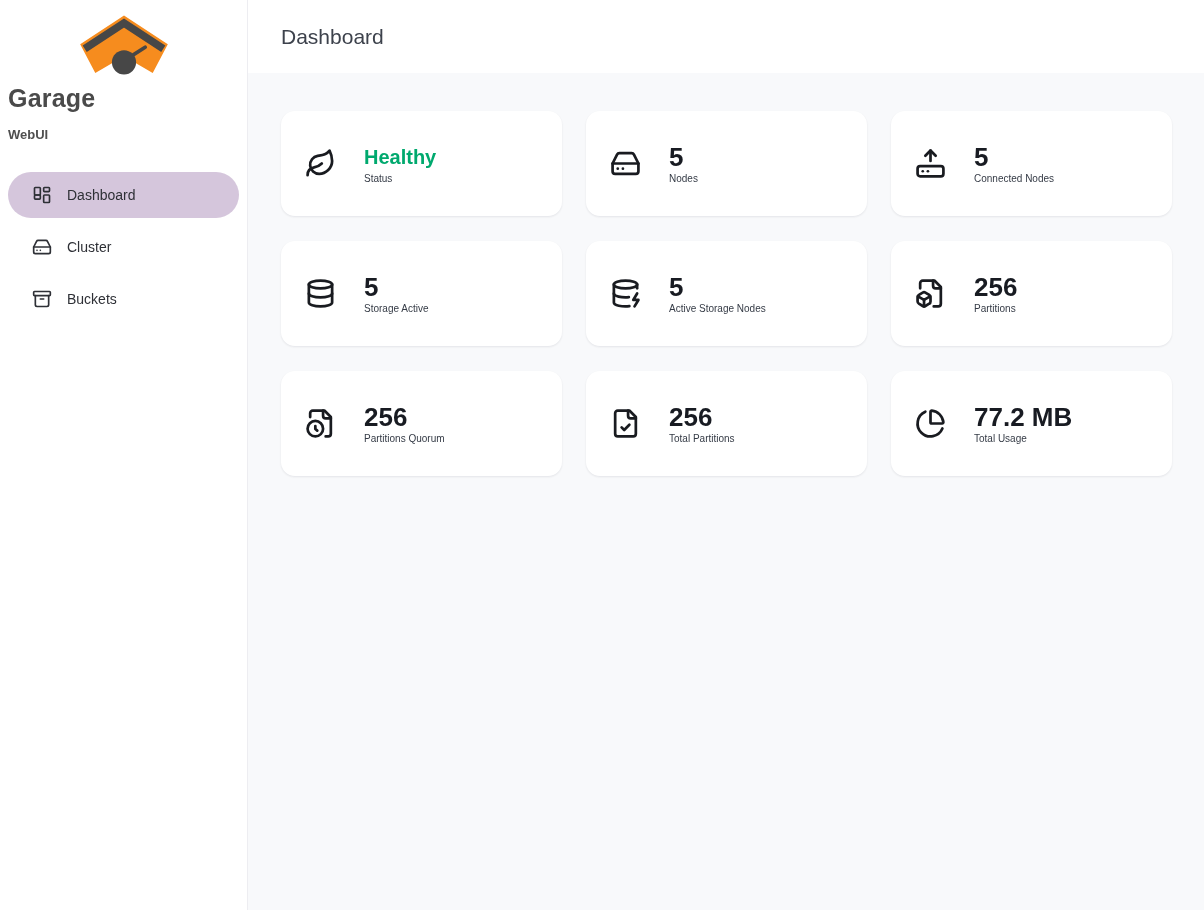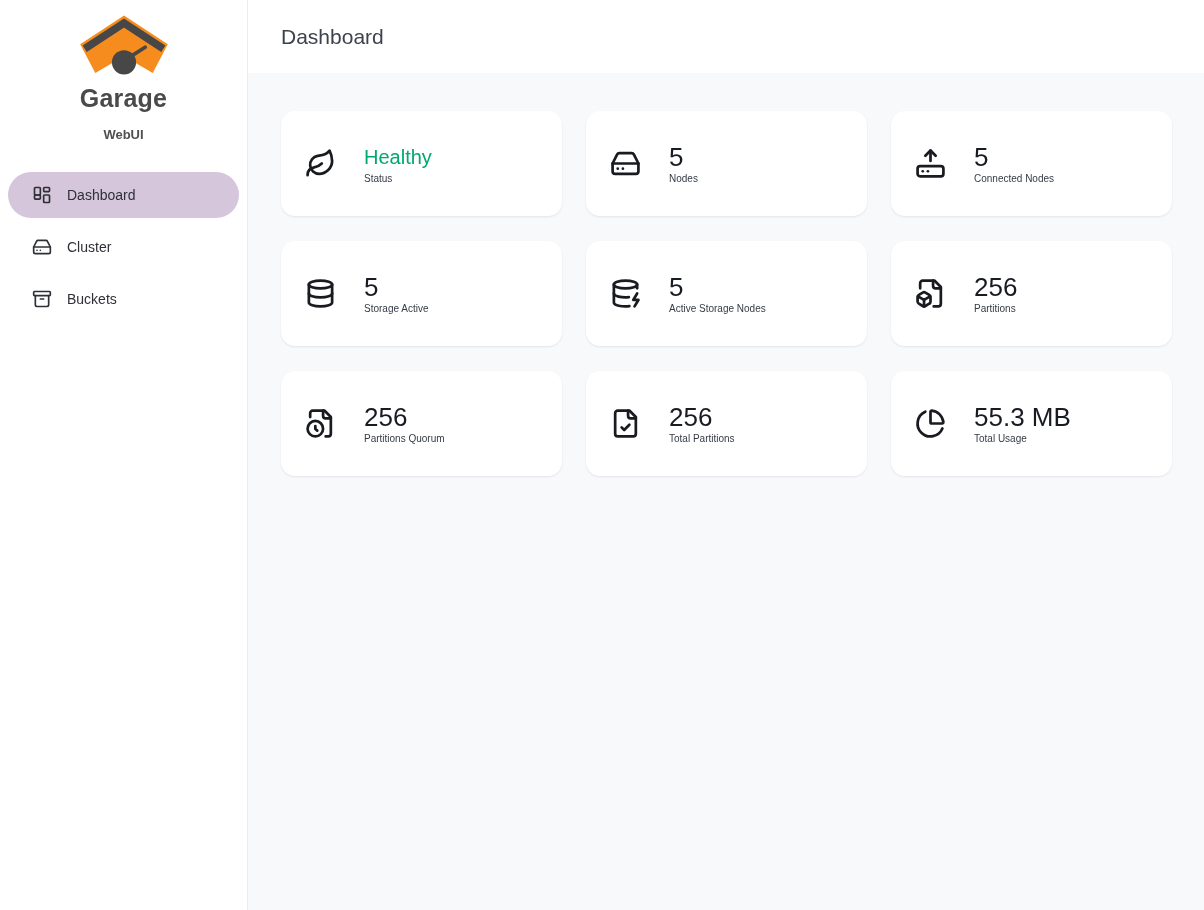--- a/index.html
+++ b/index.html
@@ -15,21 +15,21 @@
   .sidebar {
     width: 248px;
     min-width: 248px;
     height: 100%;
     background: #ffffff;
     border-right: 1px solid #ededf1;
     display: flex;
     flex-direction: column;
     padding: 14px 8px 18px 8px;
   }
-  .logo-block { text-align: center; }
+  .logo-block { }
   .logo-block svg { display: block; margin: 0 auto; }
   .app-name {
     font-size: 25px;
     font-weight: 700;
     color: #4a4a4a;
     letter-spacing: 0.2px;
     margin-top: 2px;
   }
   .app-subtitle {
     font-size: 13px;
@@ -84,21 +84,21 @@
     display: flex;
     align-items: center;
     padding: 0 20px 0 24px;
     gap: 28px;
   }
   .card-icon { color: #191b20; display: flex; }
   .card-icon svg { width: 31px; height: 31px; }
   .card-text { display: flex; flex-direction: column; }
   .card-value {
     font-size: 26px;
-    font-weight: 400;
+    font-weight: 700;
     color: #181b22;
     line-height: 1.1;
   }
   .card-value.success { font-size: 20px; line-height: 1.4; }
   .card-label {
     font-size: 10px;
     color: #353b46;
     margin-top: 2px;
   }
 </style>
@@ -276,20 +276,20 @@
       </div>
 
       <div class="card">
         <span class="card-icon">
           <svg viewBox="0 0 24 24" fill="none" stroke="currentColor" stroke-width="2.1" stroke-linecap="round" stroke-linejoin="round">
             <path d="M21 12c.552 0 1.005-.449.95-.998a10 10 0 0 0-8.953-8.951c-.55-.055-.998.398-.998.95v8a1 1 0 0 0 1 1z"></path>
               <path d="M21.21 15.89A10 10 0 1 1 8 2.83"></path>
           </svg>
         </span>
         <span class="card-text">
-          <span class="card-value">55.3 MB</span>
+          <span class="card-value">77.2 MB</span>
           <span class="card-label">Total Usage</span>
         </span>
       </div>
 
     </div>
   </section>
 </div>
 
 </body></html>

